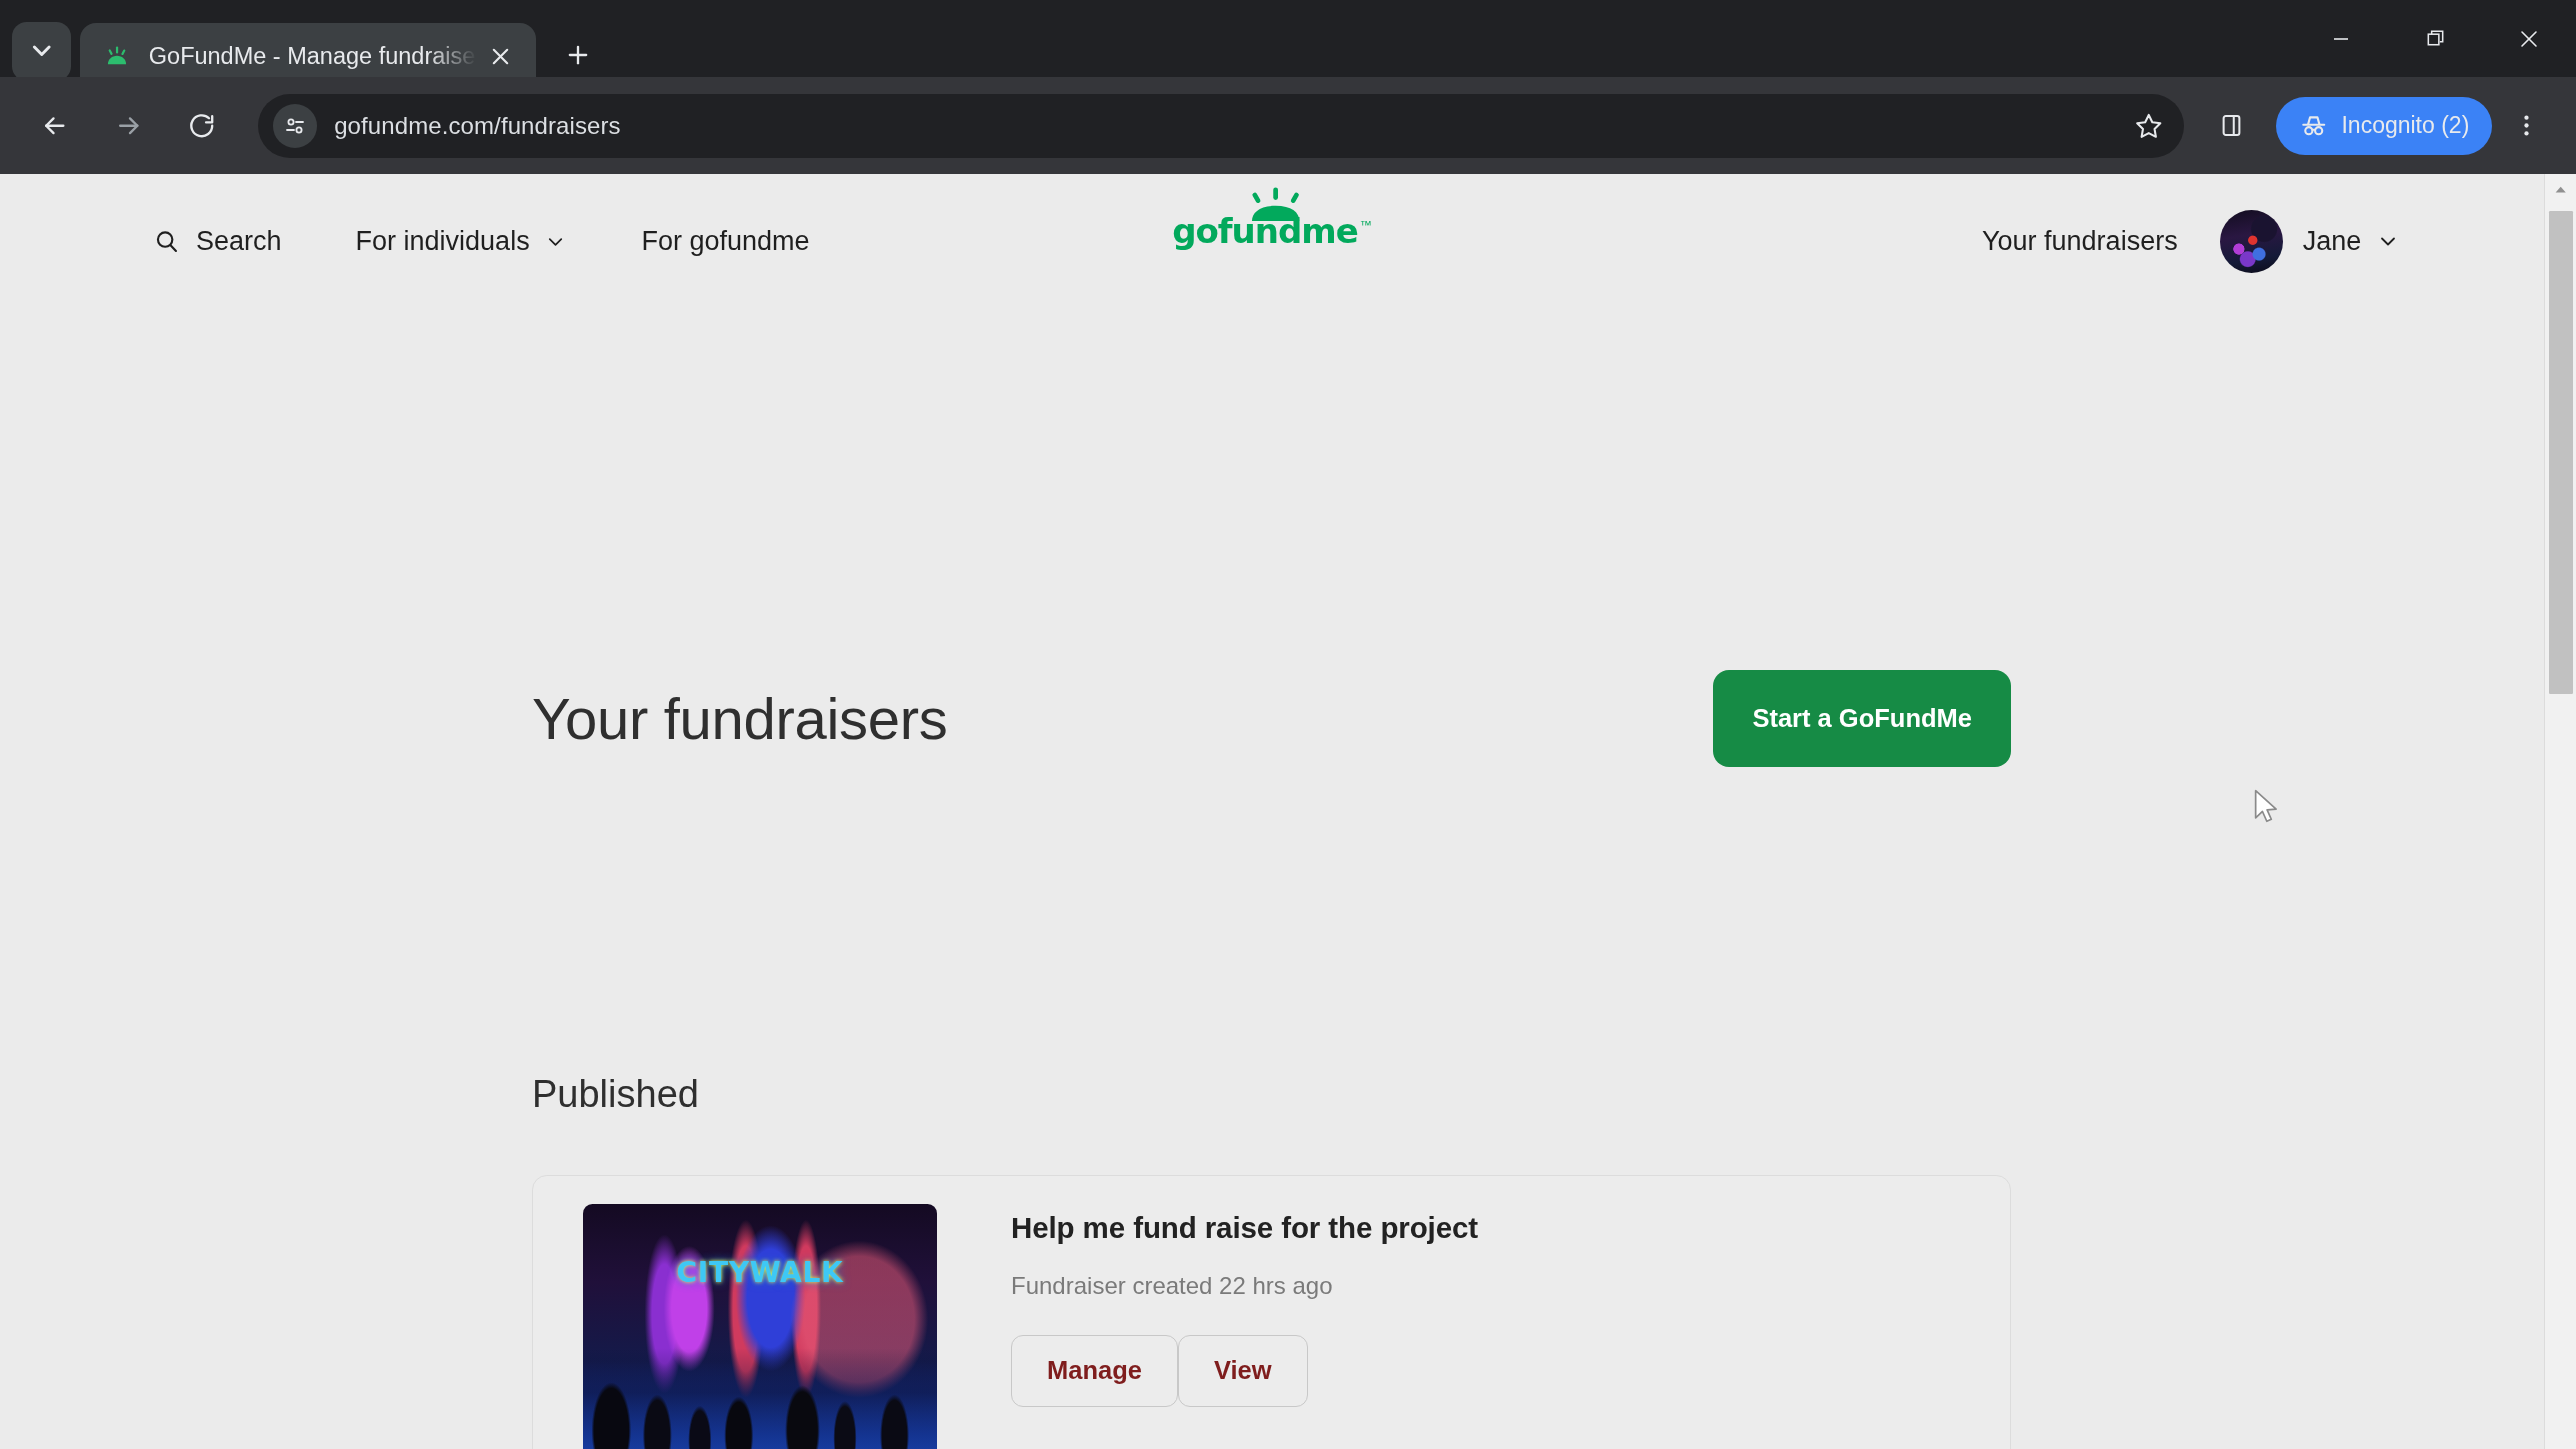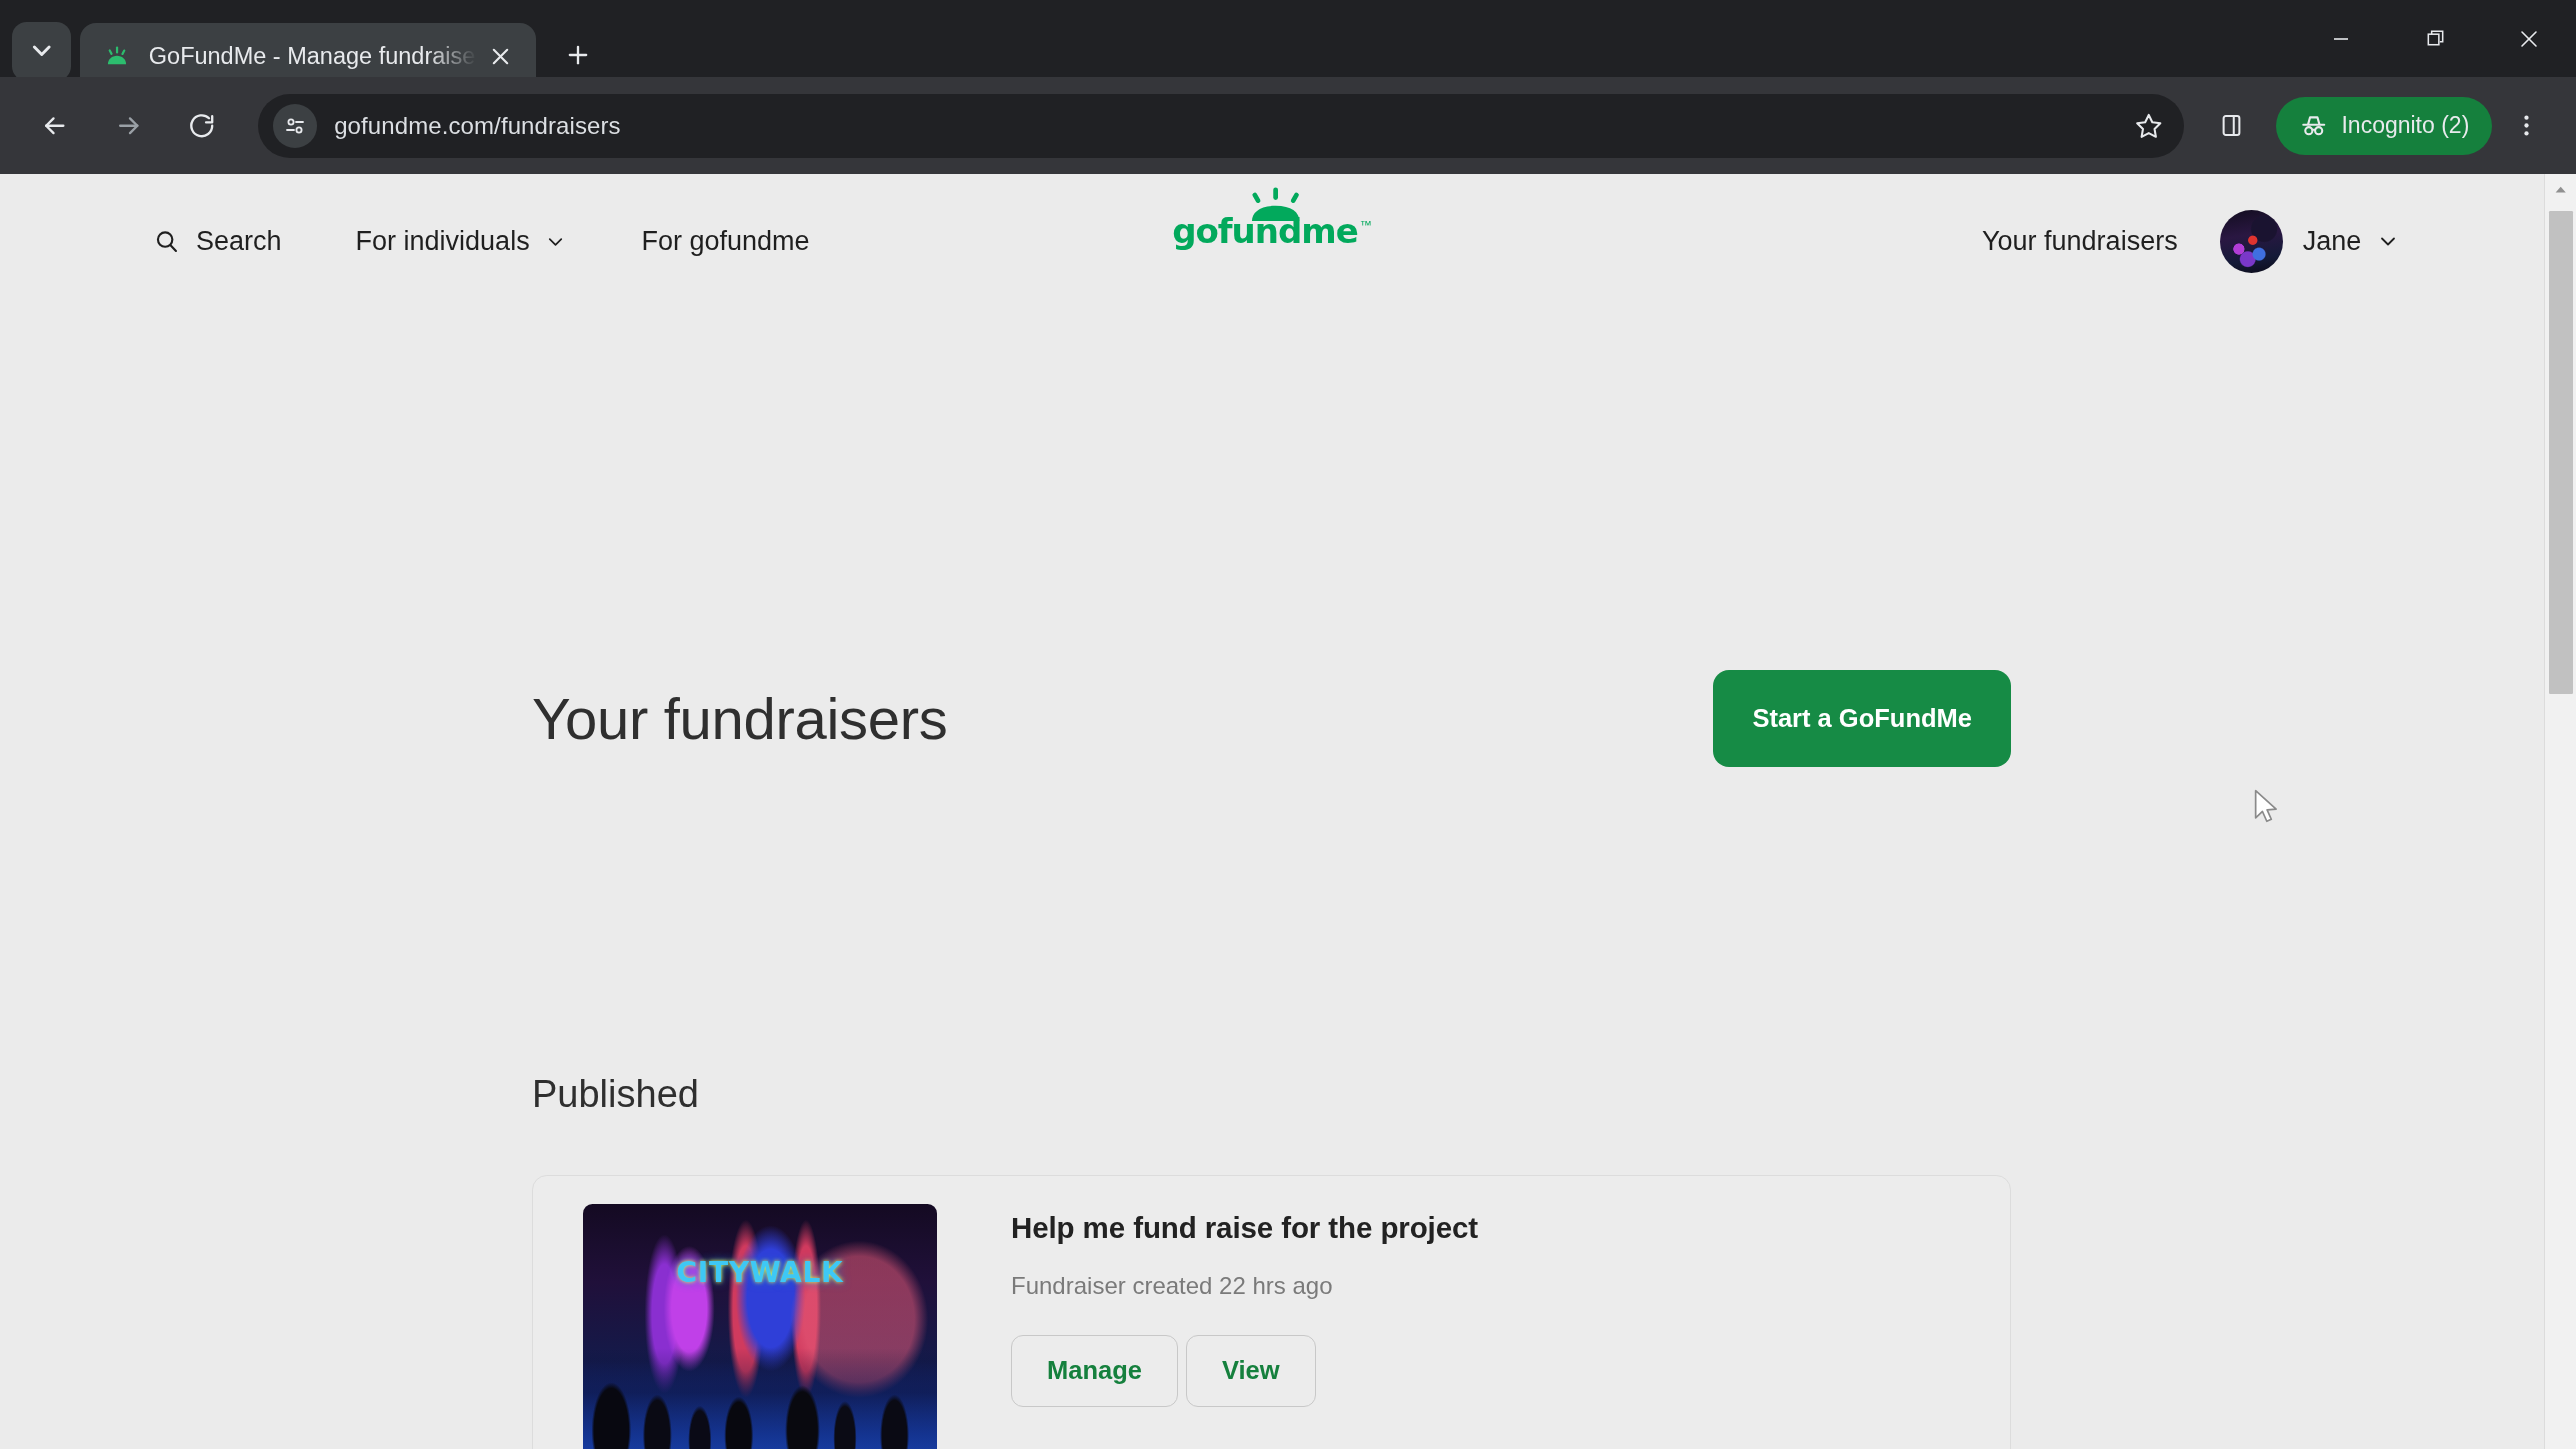--- a/index.html
+++ b/index.html
@@ -88,21 +88,21 @@
   }
   .omnibox-url {
     flex: 1 1 auto; color: #dcdfe3; font-size: 24px; letter-spacing: 0.1px;
   }
   .omnibox-star { width: 50px; height: 50px; display:flex; align-items:center; justify-content:center; border-radius:50%; cursor:pointer; flex:0 0 50px;}
   .tb-icon-btn {
     width: 58px; height: 58px; display: flex; align-items: center; justify-content: center;
     border-radius: 50%; cursor: pointer; flex: 0 0 58px; margin-left: 4px;
   }
   .incognito-pill {
-    height: 58px; border-radius: 29px; background: #15803d;
+    height: 58px; border-radius: 29px; background: #3b82f6;
     display: flex; align-items: center; padding: 0 23px;
     margin-left: 14.8px; cursor: pointer; text-align: center;
   }
   .incognito-pill .lbl { color: #e8eaed; font-size: 23px; margin-left: 13.4px; white-space: nowrap; }
   .kebab { width: 54px; height: 64px; display:flex; align-items:center; justify-content:center; cursor:pointer; margin-left: 6.7px; flex:0 0 54px;}
 
   
   .viewport {
     position: absolute; top: 174px; left: 0;
     width: 2576px; height: 1275px;
@@ -224,21 +224,21 @@
     white-space: nowrap; z-index: 3;
   }
 
   .card-body { flex: 1 1 auto; padding-left: 74px; padding-top: 6.7px; }
   .card-title { font-size: 29.5px; font-weight: bold; color: #222222; letter-spacing: -0.1px; }
   .card-sub { font-size: 24px; color: #7a7a7a; margin-top: 27px; }
   .card-actions { display: flex; margin-top: 35px; }
   .ghost-btn {
     background: transparent; border: 1.3px solid #c8c8c8; border-radius: 12px;
     height: 72px; padding: 0 35px; font-size: 25.5px; font-weight: bold;
-    color: #15803d; cursor: pointer; margin-right: 8px;
+    color: #7f1d1d; cursor: pointer; margin-right: 0;
     display: flex; align-items: center; justify-content: center;
     font-family: "Liberation Sans", sans-serif; white-space: nowrap;
   }
 
   
   .scrollbar {
     position: absolute; top: 174px; right: 0; width: 32px; height: 1275px;
     background: #f1f1f1; border-left: 0.7px solid #dcdcdc;
   }
   .sb-arrow-up {

